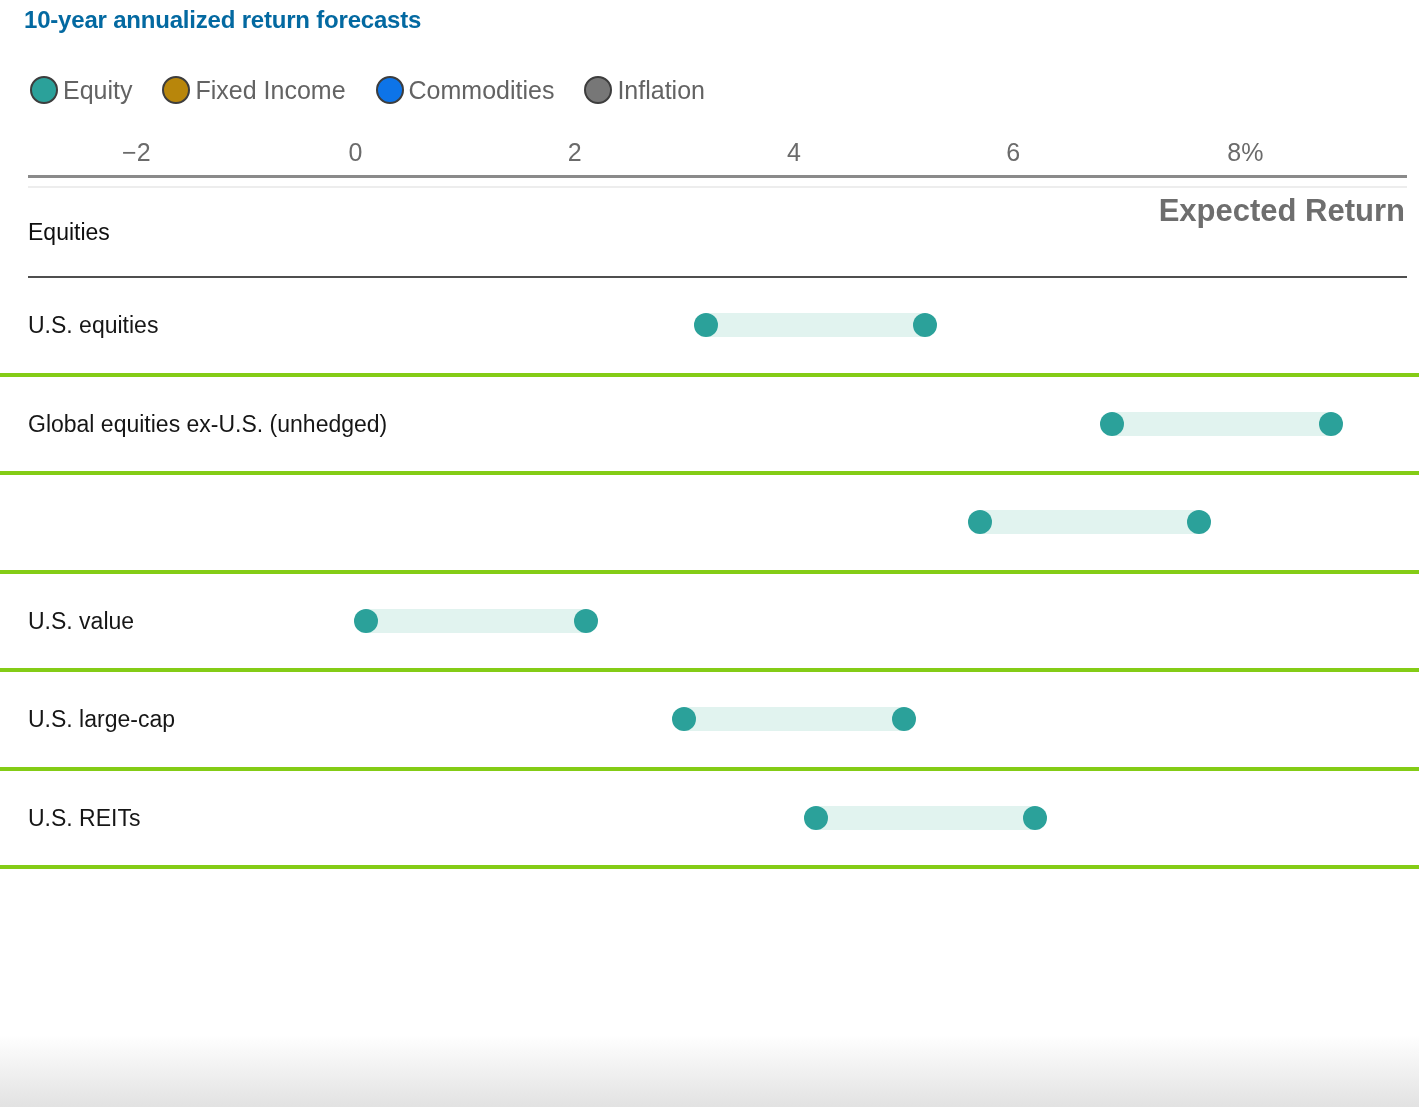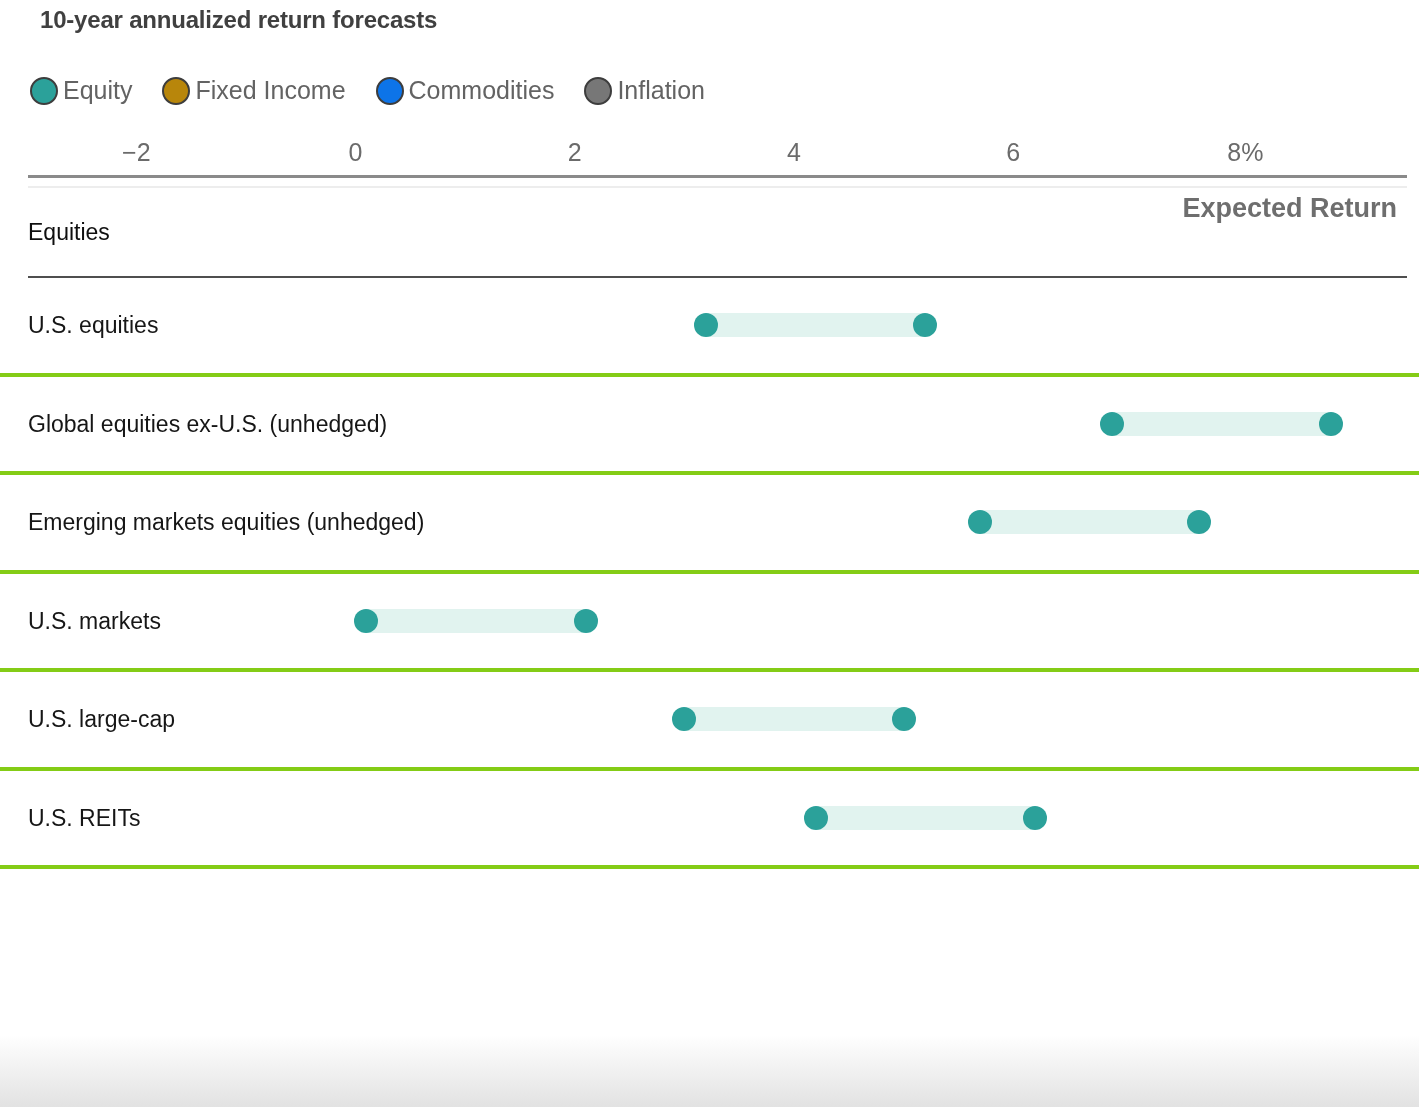--- a/index.html
+++ b/index.html
@@ -2,34 +2,34 @@
 <html><head>
 <meta charset="utf-8">
 <style>
   html,body{margin:0;padding:0;}
   body{
     width:1419px;height:1107px;position:relative;overflow:hidden;
     background:#ffffff;font-family:"Liberation Sans",sans-serif;
     -webkit-font-smoothing:antialiased;
   }
   .title{
-    position:absolute;top:6px;left:40px;
-    font-size:24px;font-weight:700;color:#404040;letter-spacing:-0.2px;
+    position:absolute;top:6px;left:24px;
+    font-size:24px;font-weight:700;color:#0369a1;letter-spacing:-0.2px;
   }
   .legend{
     position:absolute;top:76px;left:30px;
     display:flex;align-items:center;gap:30px;
   }
-  .legend-item{display:flex;align-items:flex-end;gap:5px;font-size:25px;color:#636363;}
+  .legend-item{display:flex;align-items:flex-start;gap:5px;font-size:25px;color:#636363;}
   .swatch{width:28px;height:28px;border-radius:50%;border:2px solid #3d3d3d;box-sizing:border-box;flex:0 0 auto;}
   #axis-ticks{position:absolute;top:138px;left:0;width:100%;height:32px;}
   .tick{position:absolute;top:0;transform:translateX(-50%);font-size:25px;color:#6b6b6b;white-space:nowrap;}
   .axis-line{position:absolute;top:175px;left:28px;right:12px;height:3px;background:#8a8a8a;}
   .axis-subline{position:absolute;top:186px;left:28px;right:12px;height:2px;background:#ededed;}
-  .expected-return{position:absolute;top:193px;right:22px;font-size:27px;font-weight:700;color:#6e6e6e;}
+  .expected-return{position:absolute;top:193px;right:14px;font-size:31px;font-weight:700;color:#6e6e6e;}
   .section-label{position:absolute;top:219px;left:28px;font-size:23px;font-weight:400;color:#0f0f0f;}
   .section-line{position:absolute;top:276px;left:28px;right:12px;height:2px;background:#4f4f4f;}
   #rows{position:absolute;top:278px;left:0;right:0;}
   .row{position:relative;height:94.5px;border-bottom:4px solid #84cc16;}
   .row-label{
     position:absolute;left:28px;top:50%;transform:translateY(-50%);
     font-size:23px;color:#161616;white-space:nowrap;
   }
   .band{position:absolute;top:50%;transform:translateY(-50%);height:24px;}
   .dot{position:absolute;top:50%;transform:translateY(-50%);width:24px;height:24px;border-radius:50%;}
@@ -84,27 +84,26 @@
       <div class="dot" style="left: 694.22px; background: rgb(43, 161, 154);"></div>
       <div class="dot" style="left: 913.42px; background: rgb(43, 161, 154);"></div>
     </div>
     <div class="row">
       <span class="row-label">Global equities ex-U.S. (unhedged)</span>
       <div class="band" style="left: 1111.74px; width: 219.2px; background: rgb(225, 243, 239);"></div>
       <div class="dot" style="left: 1099.74px; background: rgb(43, 161, 154);"></div>
       <div class="dot" style="left: 1318.94px; background: rgb(43, 161, 154);"></div>
     </div>
     <div class="row">
-      <span class="row-label">Emerging markets equities (unhedged)</span>
       <div class="band" style="left: 980.22px; width: 219.2px; background: rgb(225, 243, 239);"></div>
       <div class="dot" style="left: 968.22px; background: rgb(43, 161, 154);"></div>
       <div class="dot" style="left: 1187.42px; background: rgb(43, 161, 154);"></div>
     </div>
     <div class="row">
-      <span class="row-label">U.S. markets</span>
+      <span class="row-label">U.S. value</span>
       <div class="band" style="left: 366.46px; width: 219.2px; background: rgb(225, 243, 239);"></div>
       <div class="dot" style="left: 354.46px; background: rgb(43, 161, 154);"></div>
       <div class="dot" style="left: 573.66px; background: rgb(43, 161, 154);"></div>
     </div>
     <div class="row">
       <span class="row-label">U.S. large-cap</span>
       <div class="band" style="left: 684.3px; width: 219.2px; background: rgb(225, 243, 239);"></div>
       <div class="dot" style="left: 672.3px; background: rgb(43, 161, 154);"></div>
       <div class="dot" style="left: 891.5px; background: rgb(43, 161, 154);"></div>
     </div>

